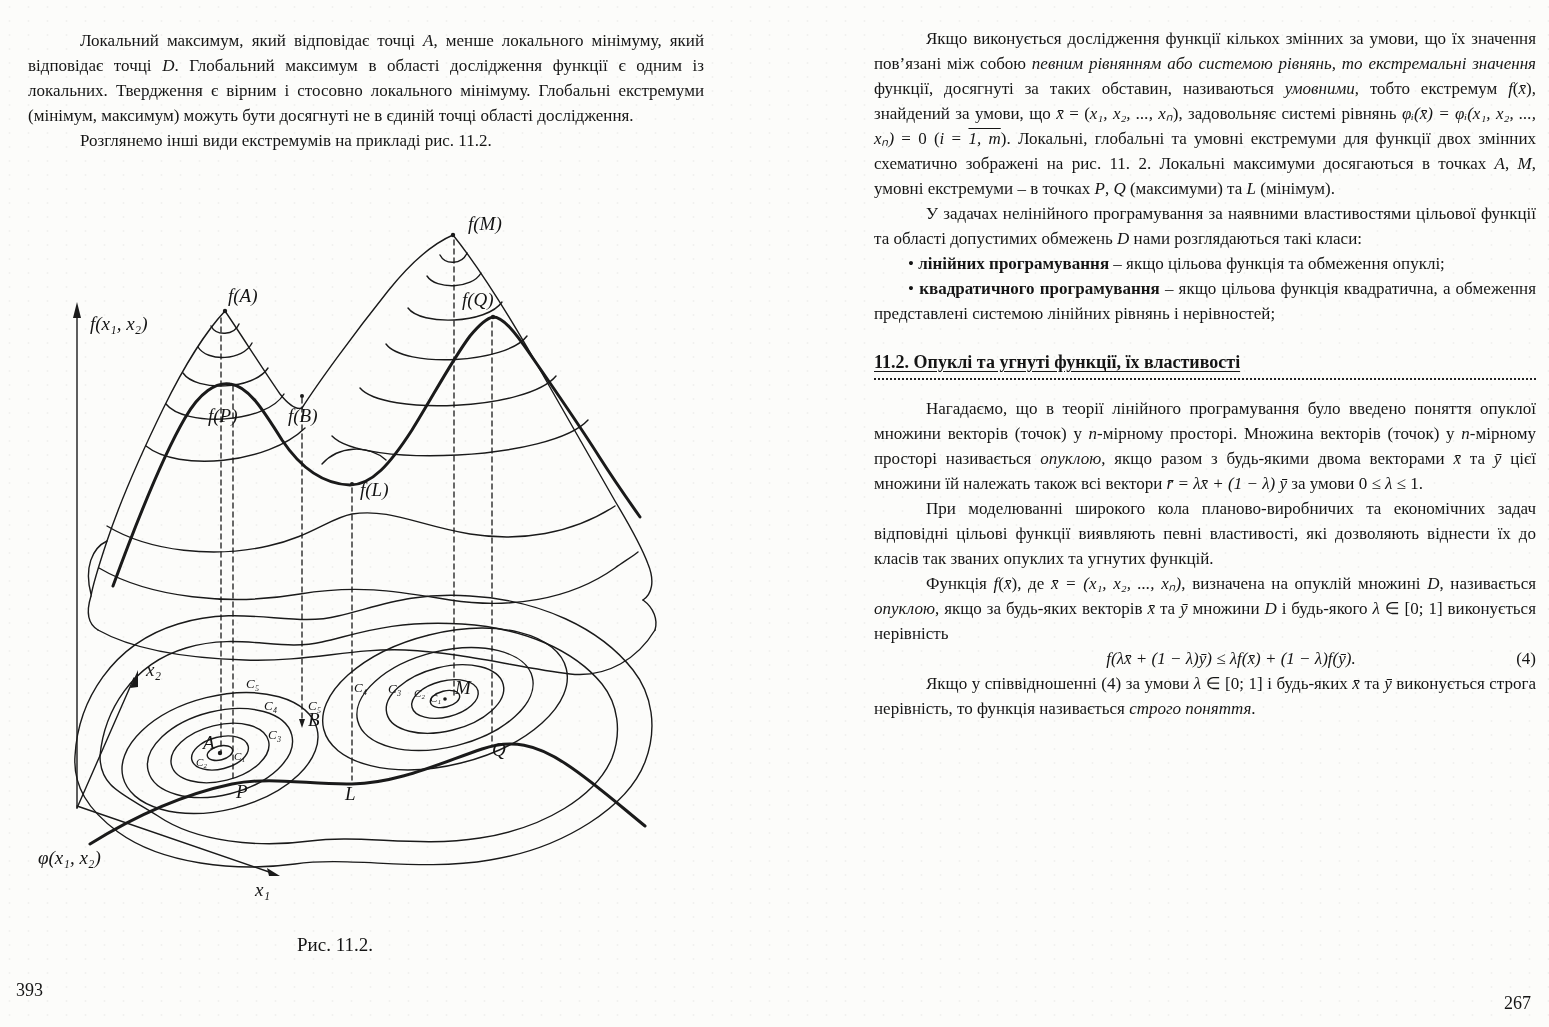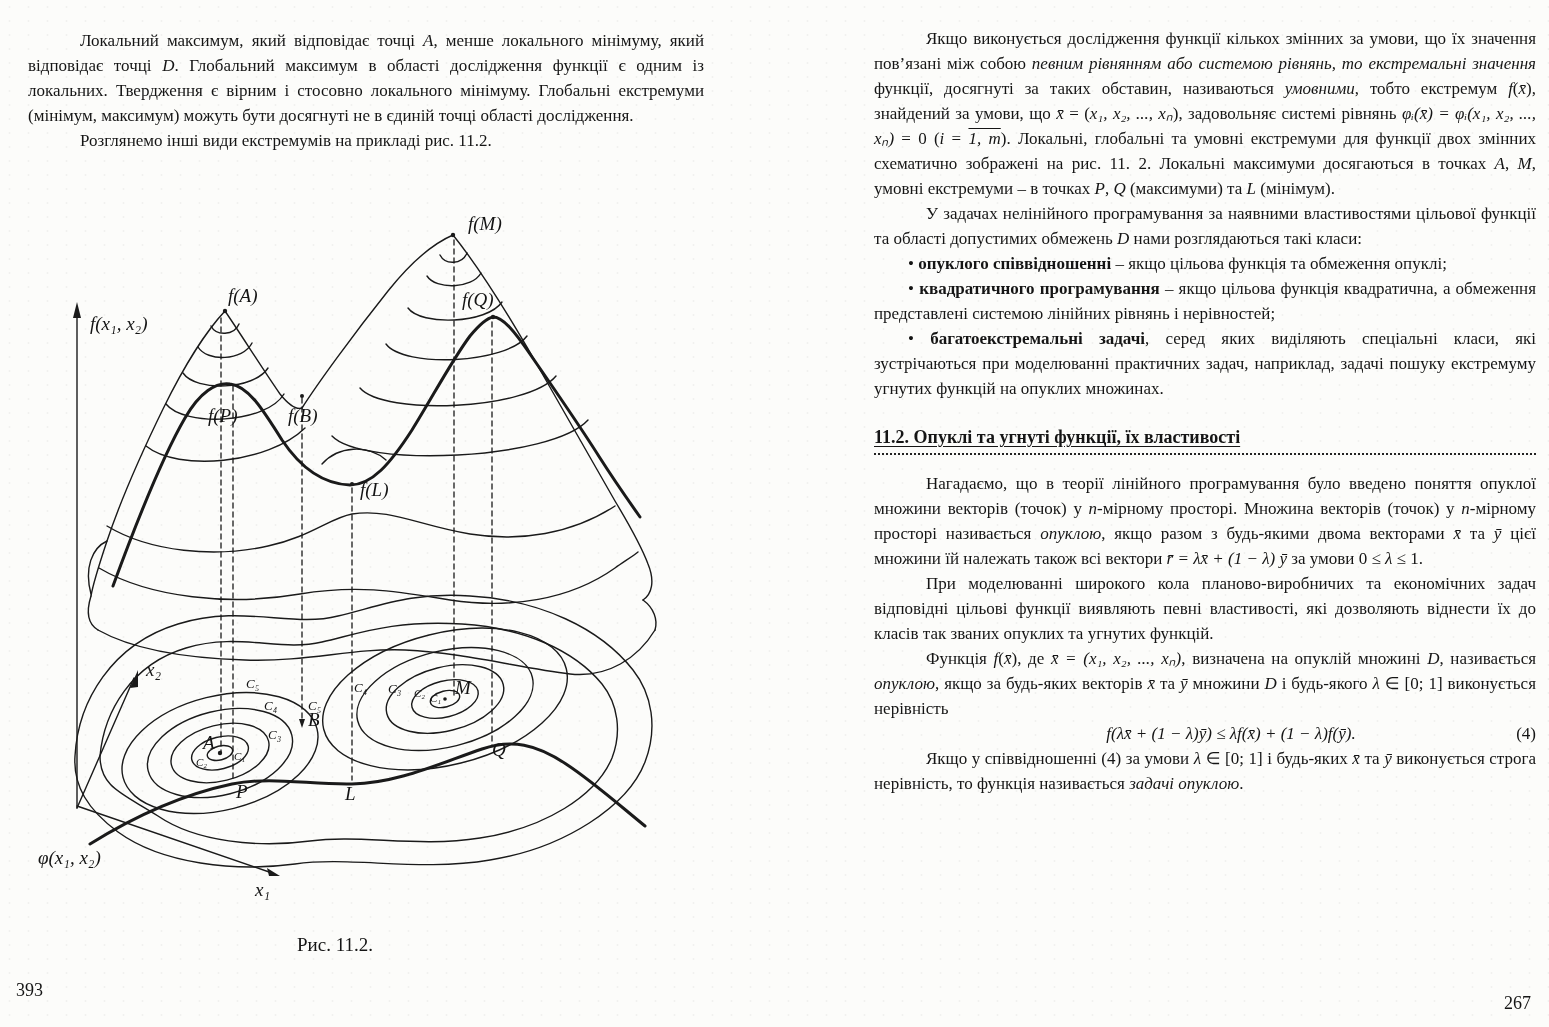--- a/index.html
+++ b/index.html
@@ -165,33 +165,32 @@
   </div>
 
   <div id="fig-caption">Рис. 11.2.</div>
   <div class="pagenum" id="pn-left">393</div>
 </div>
 
 <div class="page" id="page-right">
   <div class="textcol" id="rp-text">
     <p class="para"><span>Якщо виконується дослідження функції кількох змінних за умови, що їх значення пов’язані між собою </span><span class="rt-i">певним рівнянням або системою рівнянь, то екстремальні значення</span><span> функції, досягнуті за таких обставин, називаються </span><span class="rt-i">умовними</span><span>, тобто екстремум </span><span class="rt-i">f</span><span>(</span><span class="rt-i">x̄</span><span>), знайдений за умови, що </span><span class="rt-i">x̄</span><span> = (</span><span class="rt-i">x₁, x₂, ..., xₙ</span><span>), задовольняє системі рівнянь </span><span class="rt-i">φᵢ(x̄) = φᵢ(x₁, x₂, ..., xₙ)</span><span> = 0 (</span><span class="rt-i">i</span><span> = </span><span class="rt-io">1, m</span><span>). Локальні, глобальні та умовні екстремуми для функції двох змінних схематично зображені на рис. 11. 2. Локальні максимуми досягаються в точках </span><span class="rt-i">A</span><span>, </span><span class="rt-i">M</span><span>, умовні екстремуми – в точках </span><span class="rt-i">P</span><span>, </span><span class="rt-i">Q</span><span> (максимуми) та </span><span class="rt-i">L</span><span> (мінімум).</span></p>
     <p class="para"><span>У задачах нелінійного програмування за наявними властивостями цільової функції та області допустимих обмежень </span><span class="rt-i">D</span><span> нами розглядаються такі класи:</span></p>
-    <p class="bullet"><span>•  </span><span class="rt-b">опуклого співвідношенні</span><span> – якщо цільова функція та обмеження опуклі;</span></p>
+    <p class="bullet"><span>•  </span><span class="rt-b">лінійних програмування</span><span> – якщо цільова функція та обмеження опуклі;</span></p>
     <p class="bullet"><span>•  </span><span class="rt-b">квадратичного програмування</span><span> – якщо цільова функція квадратична, а обмеження представлені системою лінійних рівнянь і нерівностей;</span></p>
-    <p class="bullet"><span>•  </span><span class="rt-b">багатоекстремальні задачі</span><span>, серед яких виділяють спеціальні класи, які зустрічаються при моделюванні практичних задач, наприклад, задачі пошуку екстремуму угнутих функцій на опуклих множинах.</span></p>
 
     <div class="heading-wrap">
       <p class="heading">11.2. Опуклі та угнуті функції, їх властивості</p>
     </div>
 
     <p class="para"><span>Нагадаємо, що в теорії лінійного програмування було введено поняття опуклої множини векторів (точок) у </span><span class="rt-i">n</span><span>-мірному просторі. Множина векторів (точок) у </span><span class="rt-i">n</span><span>-мірному просторі називається </span><span class="rt-i">опуклою</span><span>, якщо разом з будь-якими двома векторами </span><span class="rt-i">x̄</span><span> та </span><span class="rt-i">ȳ</span><span> цієї множини їй належать також всі вектори </span><span class="rt-i">r̄ = λx̄ + (1 − λ) ȳ</span><span> за умови 0 ≤ </span><span class="rt-i">λ</span><span> ≤ 1.</span></p>
     <p class="para"><span>При моделюванні широкого кола планово-виробничих та економічних задач відповідні цільові функції виявляють певні властивості, які дозволяють віднести їх до класів так званих опуклих та угнутих функцій.</span></p>
     <p class="para"><span>Функція </span><span class="rt-i">f</span><span>(</span><span class="rt-i">x̄</span><span>), де </span><span class="rt-i">x̄ = (x₁, x₂, ..., xₙ)</span><span>, визначена на опуклій множині </span><span class="rt-i">D</span><span>, називається </span><span class="rt-i">опуклою</span><span>, якщо за будь-яких векторів </span><span class="rt-i">x̄</span><span> та </span><span class="rt-i">ȳ</span><span> множини </span><span class="rt-i">D</span><span> і будь-якого </span><span class="rt-i">λ</span><span> ∈ [0; 1] виконується нерівність</span></p>
 
     <p class="para formula-row">
       <span><span class="rt-i">f(λx̄ + (1 − λ)ȳ) ≤ λf(x̄) + (1 − λ)f(ȳ).</span></span>
       <span class="formula-num">(4)</span>
     </p>
 
-    <p class="para"><span>Якщо у співвідношенні (4) за умови </span><span class="rt-i">λ</span><span> ∈ [0; 1] і будь-яких </span><span class="rt-i">x̄</span><span> та </span><span class="rt-i">ȳ</span><span> виконується строга нерівність, то функція називається </span><span class="rt-i">задачі опуклою</span><span>.</span></p>
+    <p class="para"><span>Якщо у співвідношенні (4) за умови </span><span class="rt-i">λ</span><span> ∈ [0; 1] і будь-яких </span><span class="rt-i">x̄</span><span> та </span><span class="rt-i">ȳ</span><span> виконується строга нерівність, то функція називається </span><span class="rt-i">строго поняття</span><span>.</span></p>
   </div>
   <div class="pagenum" id="pn-right">267</div>
 </div>
 
 </body></html>

